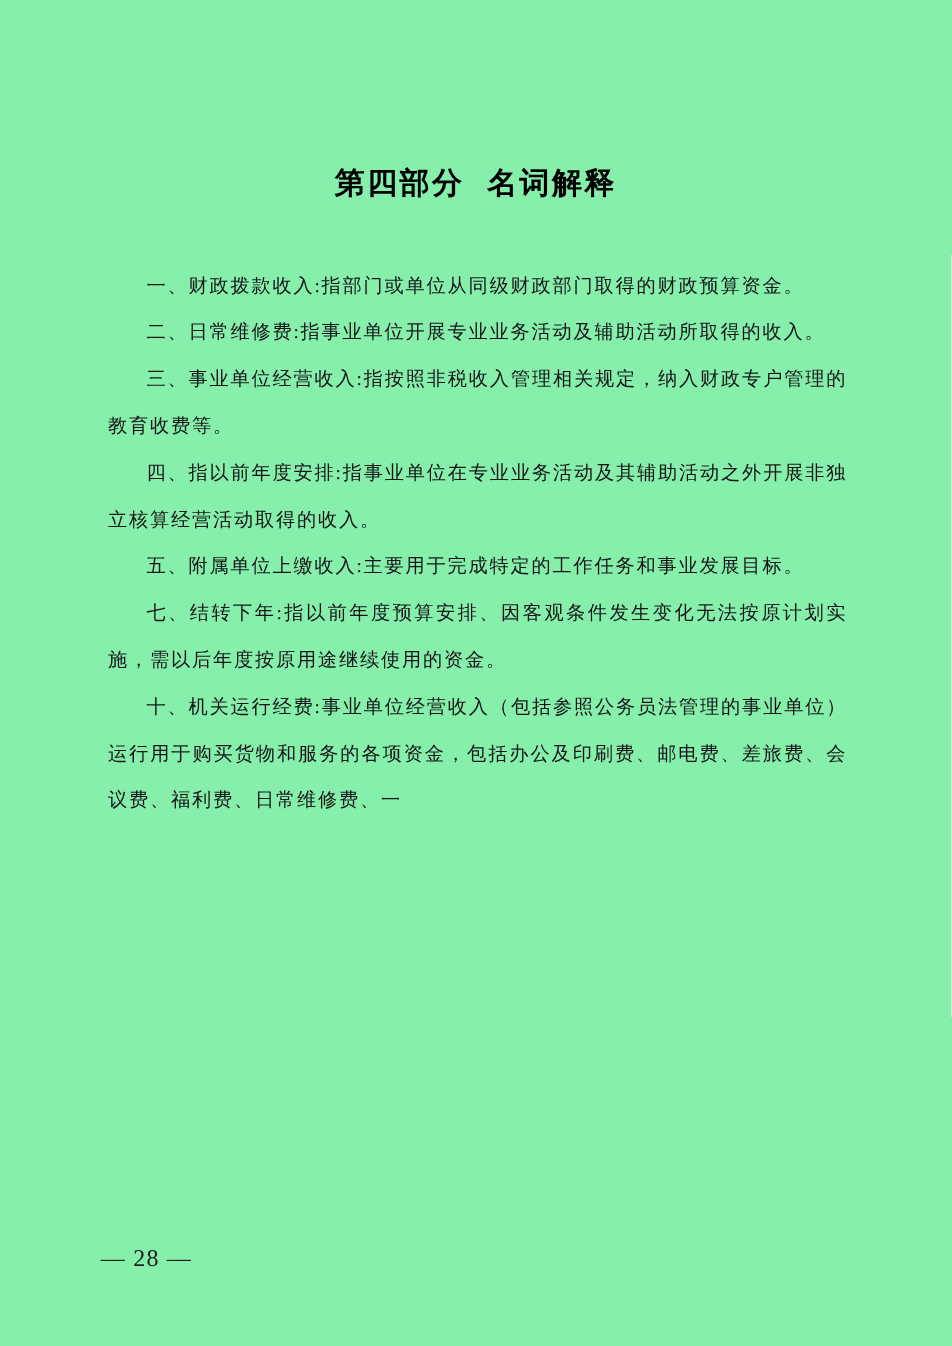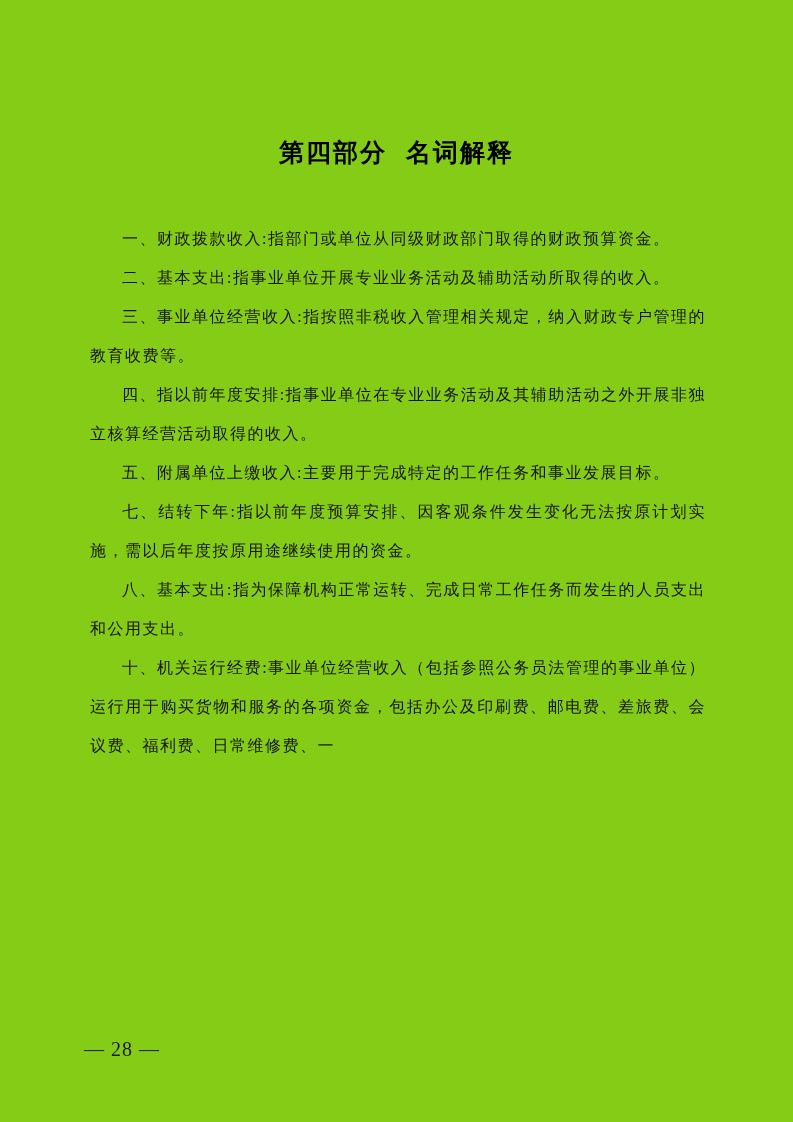--- a/index.html
+++ b/index.html
@@ -1,21 +1,21 @@
 <!DOCTYPE html>
 <html><head>
 <meta charset="utf-8">
 <style>
   * { margin: 0; padding: 0; box-sizing: border-box; }
   html, body { background: #ffffff; }
   .page {
     position: relative;
     width: 793px;
     height: 1122px;
-    background: #84cc16;
+    background: #86efac;
     overflow: hidden;
     font-family: "Liberation Serif", "DejaVu Serif", serif;
     color: #151515;
   }
   .doc-title {
     position: absolute;
     top: 136px;
     left: 0;
     width: 100%;
     text-align: center;
@@ -52,24 +52,23 @@
 </style>
 </head>
 <body>
 
 <div class="page">
 
   <h1 class="doc-title">第四部分 名词解释</h1>
 
   <div class="body-text">
       <p class="para">一、财政拨款收入:指部门或单位从同级财政部门取得的财政预算资金。</p>
-      <p class="para">二、基本支出:指事业单位开展专业业务活动及辅助活动所取得的收入。</p>
+      <p class="para">二、日常维修费:指事业单位开展专业业务活动及辅助活动所取得的收入。</p>
       <p class="para">三、事业单位经营收入:指按照非税收入管理相关规定，纳入财政专户管理的教育收费等。</p>
       <p class="para">四、指以前年度安排:指事业单位在专业业务活动及其辅助活动之外开展非独立核算经营活动取得的收入。</p>
       <p class="para">五、附属单位上缴收入:主要用于完成特定的工作任务和事业发展目标。</p>
       <p class="para">七、结转下年:指以前年度预算安排、因客观条件发生变化无法按原计划实施，需以后年度按原用途继续使用的资金。</p>
-      <p class="para">八、基本支出:指为保障机构正常运转、完成日常工作任务而发生的人员支出和公用支出。</p>
       <p class="para">十、机关运行经费:事业单位经营收入（包括参照公务员法管理的事业单位）运行用于购买货物和服务的各项资金，包括办公及印刷费、邮电费、差旅费、会议费、福利费、日常维修费、一</p>
     </div>
 
   <div class="footer">— 28 —</div>
 
 </div>
 
 </body></html>

